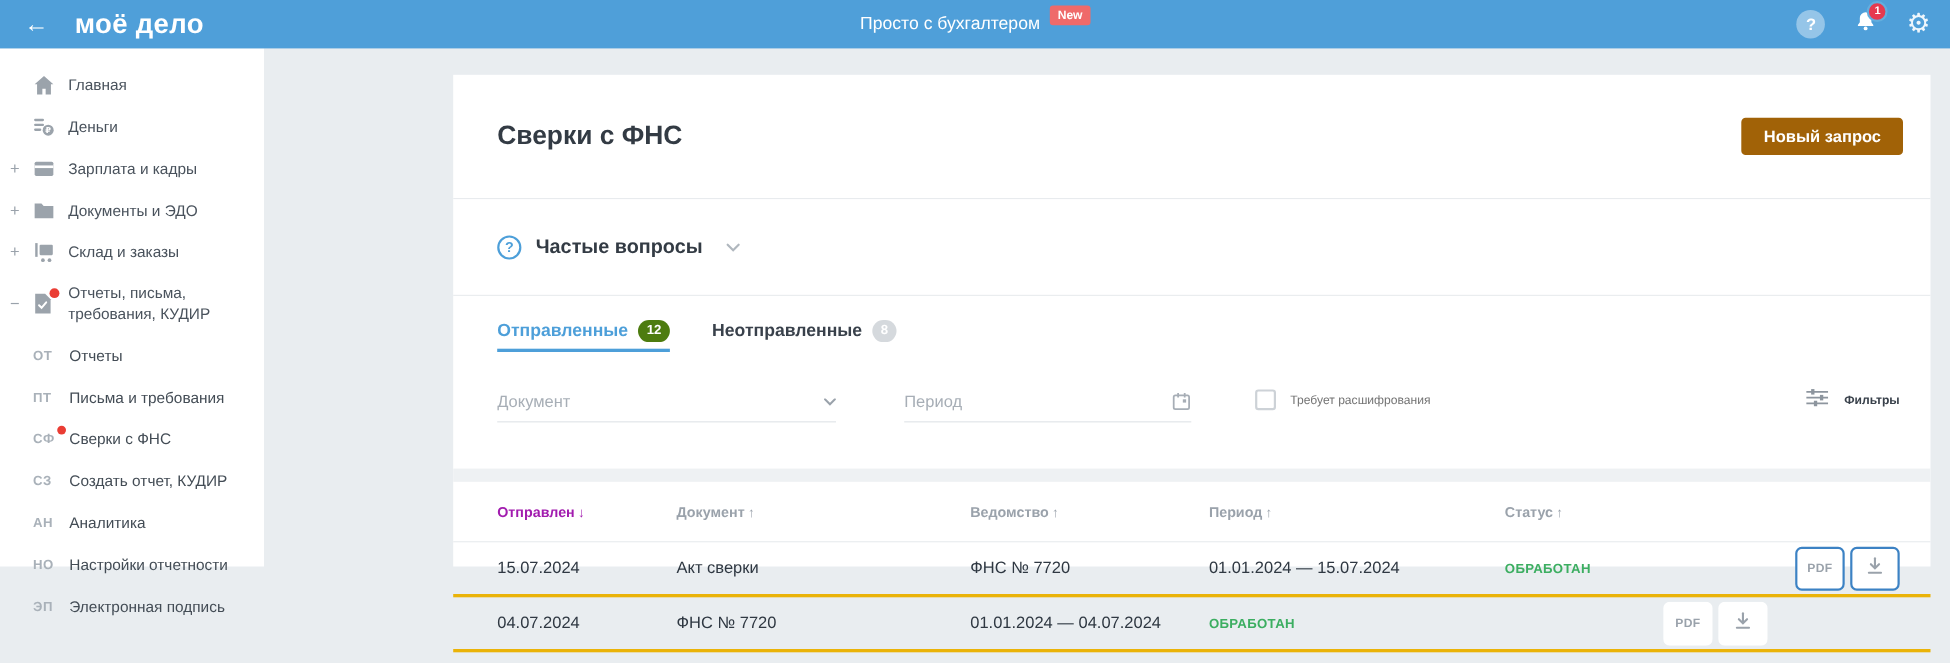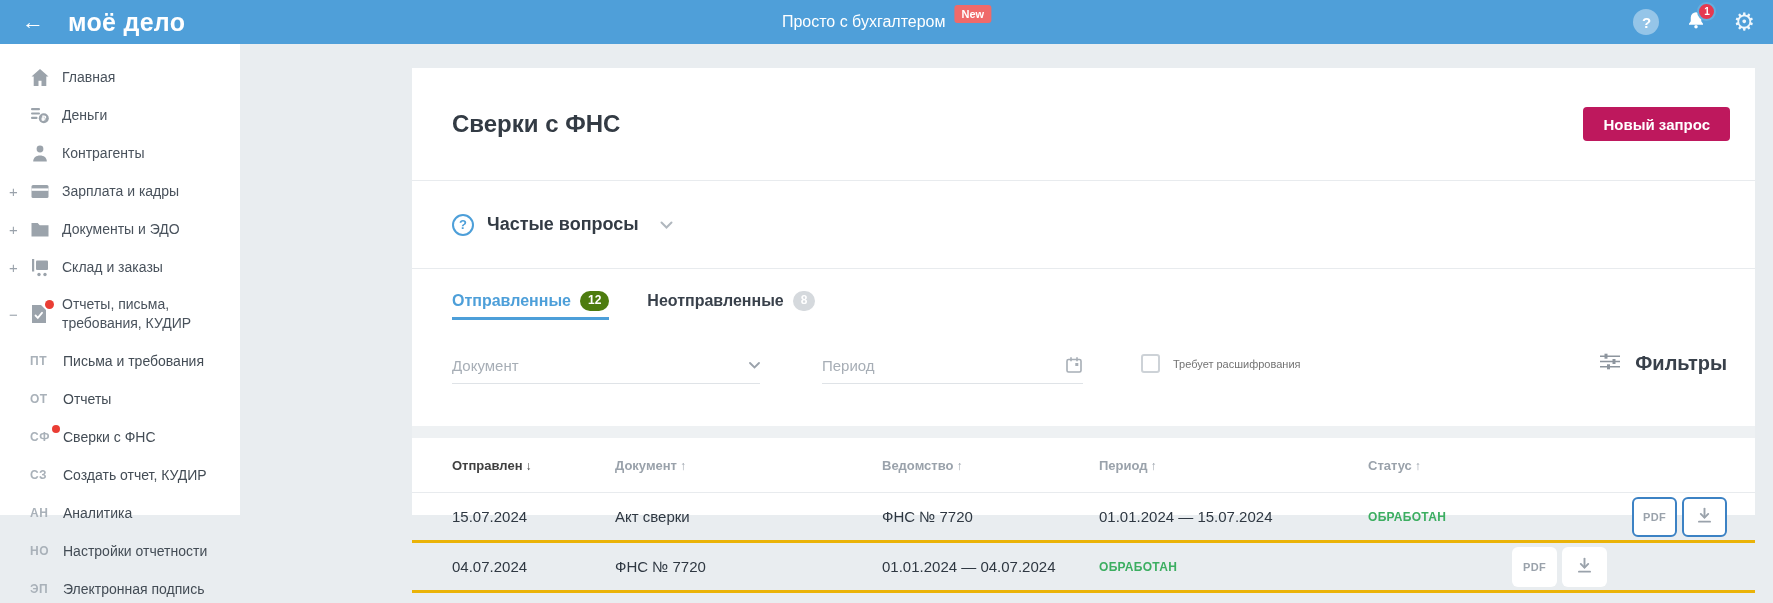--- a/index.html
+++ b/index.html
@@ -33,21 +33,21 @@
   .nav-label { line-height:1.35; max-width:155px; }
   .red-dot { position:absolute; width:9px; height:9px; border-radius:50%; background:#ea3d34; top:-4px; right:-2px; }
   .sub-item { height:38px; display:flex; align-items:center; font-size:14px; color:#434c55; cursor:pointer; }
   .sub-prefix { margin-left:30px; width:33px; font-size:12px; font-weight:700; color:#a9b1b9; letter-spacing:.5px; position:relative; flex-shrink:0; }
   .sub-dot { position:absolute; width:8px; height:8px; border-radius:50%; background:#ea3d34; top:-5px; left:22px; }
   
   .content { flex:1; position:relative; }
   .card { position:absolute; left:172px; top:24px; right:18px; bottom:0; background:#fff; display:flex; flex-direction:column; }
   .card-top { height:112px; flex-shrink:0; display:flex; align-items:center; justify-content:space-between; padding:0 25px 0 40px; }
   .page-title { font-size:24px; font-weight:700; color:#333b44; }
-  .btn-primary { background:#be185d; color:#fff; font-size:15px; font-weight:600; border:none; border-radius:4px; height:34px; padding:0 20px; cursor:pointer; font-family:inherit; }
+  .btn-primary { background:#a16207; color:#fff; font-size:15px; font-weight:600; border:none; border-radius:4px; height:34px; padding:0 20px; cursor:pointer; font-family:inherit; }
   .divider { height:1px; background:#e8ebee; flex-shrink:0; }
   .faq-row { height:87px; flex-shrink:0; display:flex; align-items:center; gap:13px; padding:0 40px; }
   .faq-q { width:22px; height:22px; border:2px solid #4d9fd9; border-radius:50%; color:#4d9fd9; font-weight:700; font-size:13px; display:flex; align-items:center; justify-content:center; }
   .faq-label { font-size:18px; font-weight:700; color:#333b44; }
   .faq-chevron { margin-left:8px; display:flex; cursor:pointer; }
   
   .tabs { display:flex; gap:38px; padding:22px 28px 0 40px; height:51px; flex-shrink:0; align-items:center; }
   .tab { display:flex; align-items:center; gap:9px; padding-bottom:9px; cursor:pointer; }
   .tab.active { border-bottom:3px solid #4d9fd9; padding-bottom:6px; }
   .tab-label { font-size:16px; font-weight:700; color:#39414b; }
@@ -60,27 +60,27 @@
   .field { display:flex; align-items:center; border-bottom:1px solid #dfe3e7; padding-bottom:9px; }
   .field input { border:none; outline:none; font-size:15px; color:#39414b; font-family:inherit; flex:1; padding:0; background:transparent; }
   .field input::placeholder { color:#a7aeb6; }
   .field-document { width:308px; margin-right:62px; }
   .field-period { width:261px; margin-right:58px; }
   .field .icon-btn { display:flex; cursor:pointer; flex-shrink:0; }
   .checkbox-group { display:flex; align-items:center; gap:13px; margin-bottom:11px; }
   .checkbox { width:19px; height:19px; border:2px solid #cdd2d7; border-radius:3px; background:#fff; cursor:pointer; flex-shrink:0; }
   .checkbox-label { font-size:11px; color:#737373;text-align:center; }
   .filters-right { margin-left:auto; display:flex; align-items:center; gap:15px; margin-bottom:9px; cursor:pointer; }
-  .filters-label { font-size:20px; font-weight:600; color:#39414b; }
+  .filters-label { font-size:11px; font-weight:600; color:#39414b; }
   .spacer { height:42px; flex-shrink:0; }
   .grayband { height:12px; background:#eef1f3; flex-shrink:0; }
   
   .thead, .trow { display:grid; grid-template-columns:163px 267px 217px 269px 1fr 120px; align-items:center; padding:0 28px 0 40px; }
   .thead { height:55px; flex-shrink:0; font-size:13px; font-weight:600; color:#9aa2ab; border-bottom:1px solid #e8ebee; }
-  .thead .th-active { color:#404040; font-weight:700; }
+  .thead .th-active { color:#a21caf; font-weight:700; }
   .sort-arrow { font-size:12px; margin-left:3px; }
   .trow { height:50px; flex-shrink:0; font-size:15px; color:#2f3842; border-bottom:3px solid #eab308; cursor:pointer; }
   .status { color:#3cae61; font-size:12px; font-weight:700; letter-spacing:.3px; }
   .actions { display:flex; justify-content:flex-end; align-items:center; gap:5px; }
   .action-btn { width:45px; height:40px; display:flex; align-items:center; justify-content:center; background:#fff; border:2px solid transparent; border-radius:6px; cursor:pointer; }
   .actions.highlighted .action-btn { border-color:#3c82c4; }
   .pdf-label { font-size:11px; font-weight:700; color:#9aa2ab; letter-spacing:.3px; }
   .bottomband { flex:1; background:#eef1f3; }
 </style>
 </head>
@@ -127,30 +127,20 @@
             <rect x="1" y="2" width="9" height="2.2" rx="1"></rect>
             <rect x="1" y="6.4" width="9" height="2.2" rx="1"></rect>
             <rect x="1" y="10.8" width="6.5" height="2.2" rx="1"></rect>
             <circle cx="13.8" cy="12.3" r="5"></circle>
             <text x="13.8" y="15.2" font-size="7.5" font-weight="bold" text-anchor="middle" fill="#ffffff">₽</text>
           </svg>
       </span>
       <span class="nav-label">Деньги</span>
     </div>
     <div class="nav-item">
-      <span class="expander"></span>
-      <span class="nav-icon">
-        <svg width="20" height="19" viewBox="0 0 20 19" fill="#9ba3ab">
-            <circle cx="10" cy="5" r="3.4"></circle>
-            <path d="M3.2 17.5c0-4 3-6 6.8-6s6.8 2 6.8 6z"></path>
-          </svg>
-      </span>
-      <span class="nav-label">Контрагенты</span>
-    </div>
-    <div class="nav-item">
       <span class="expander">+</span>
       <span class="nav-icon">
         <svg width="20" height="19" viewBox="0 0 20 19" fill="#9ba3ab">
             <rect x="1.5" y="3" width="17" height="13" rx="1.5"></rect>
             <rect x="1.5" y="6.4" width="17" height="2.4" fill="#ffffff"></rect>
           </svg>
       </span>
       <span class="nav-label">Зарплата и кадры</span>
     </div>
     <div class="nav-item">
@@ -179,26 +169,26 @@
       <span class="nav-icon">
         <svg width="18" height="20" viewBox="0 0 18 20" fill="#9ba3ab">
             <path d="M2 1h9l5 5v13H2z"></path>
             <path d="M5.5 11.5l2.3 2.3 4.2-5" stroke="#ffffff" stroke-width="1.8" fill="none" stroke-linecap="round"></path>
           </svg>
         <span class="red-dot"></span>
       </span>
       <span class="nav-label">Отчеты, письма, требования, КУДИР</span>
     </div>
     <div class="sub-item">
+      <span class="sub-prefix">ОТ</span>
+      <span>Отчеты</span>
+    </div>
+    <div class="sub-item">
       <span class="sub-prefix">ПТ</span>
       <span>Письма и требования</span>
-    </div>
-    <div class="sub-item">
-      <span class="sub-prefix">ОТ</span>
-      <span>Отчеты</span>
     </div>
     <div class="sub-item">
       <span class="sub-prefix"><span>СФ</span><span class="sub-dot"></span></span>
       <span>Сверки с ФНС</span>
     </div>
     <div class="sub-item">
       <span class="sub-prefix">СЗ</span>
       <span>Создать отчет, КУДИР</span>
     </div>
     <div class="sub-item">

